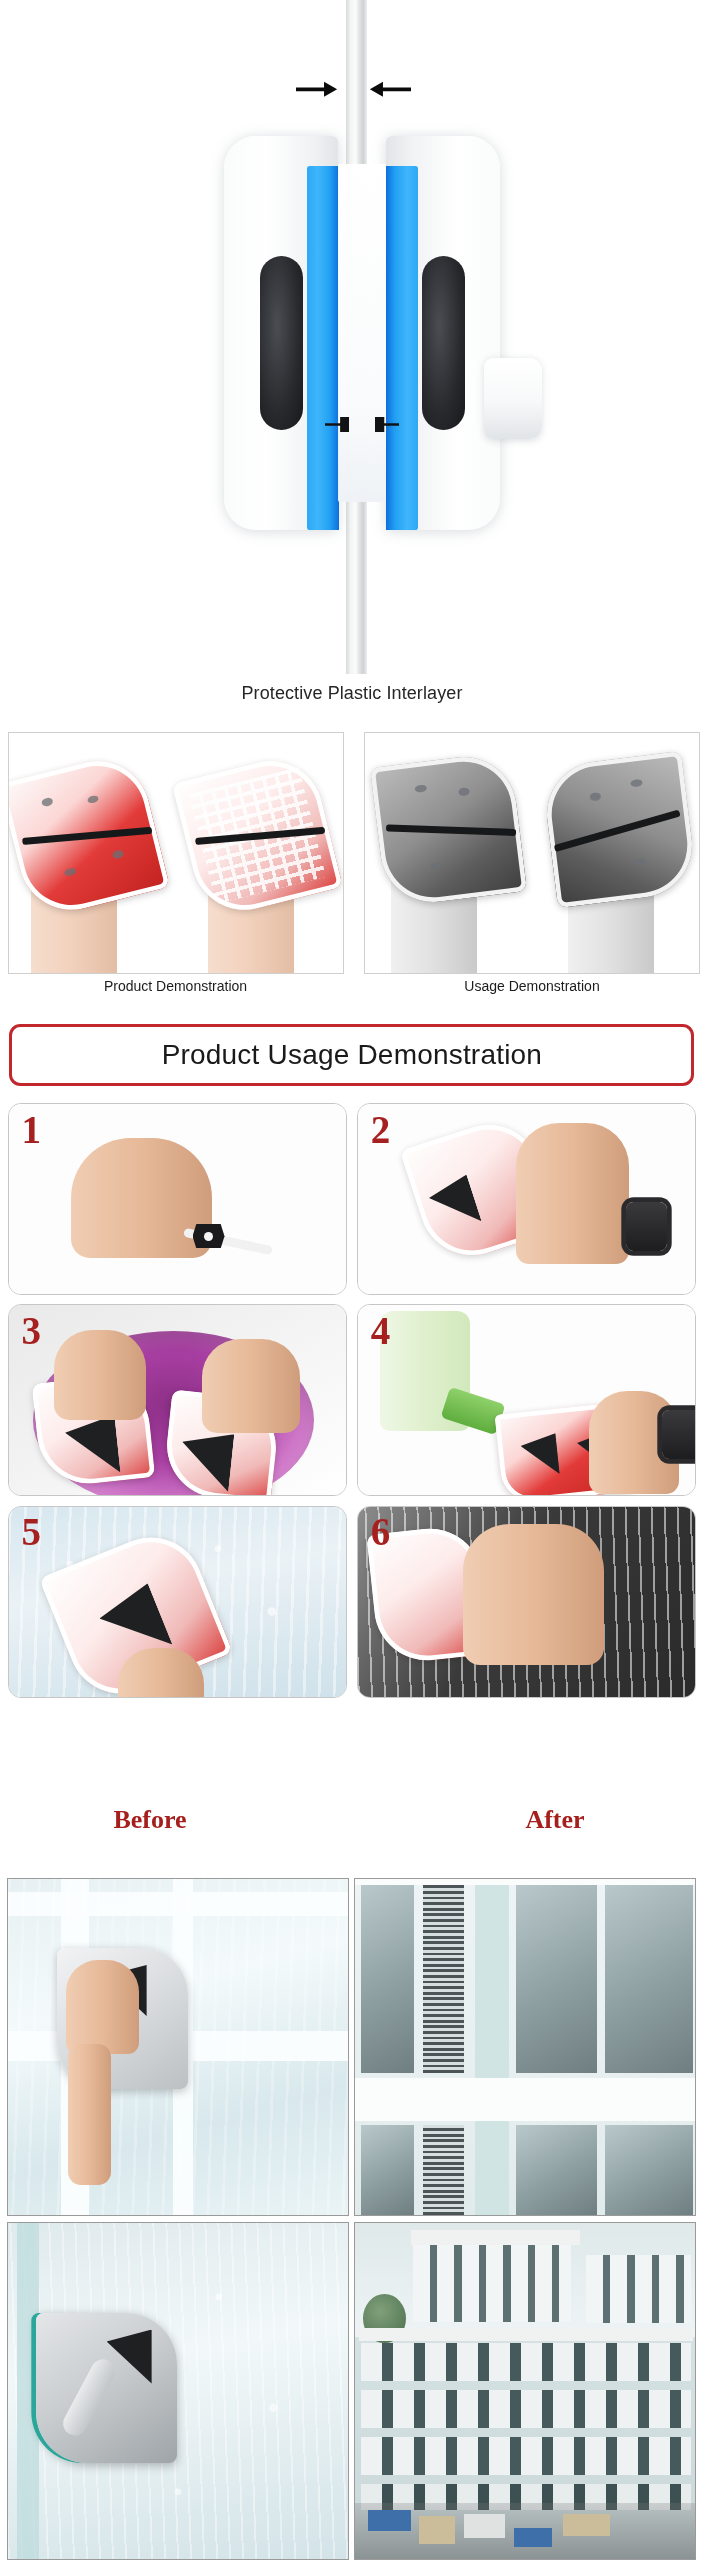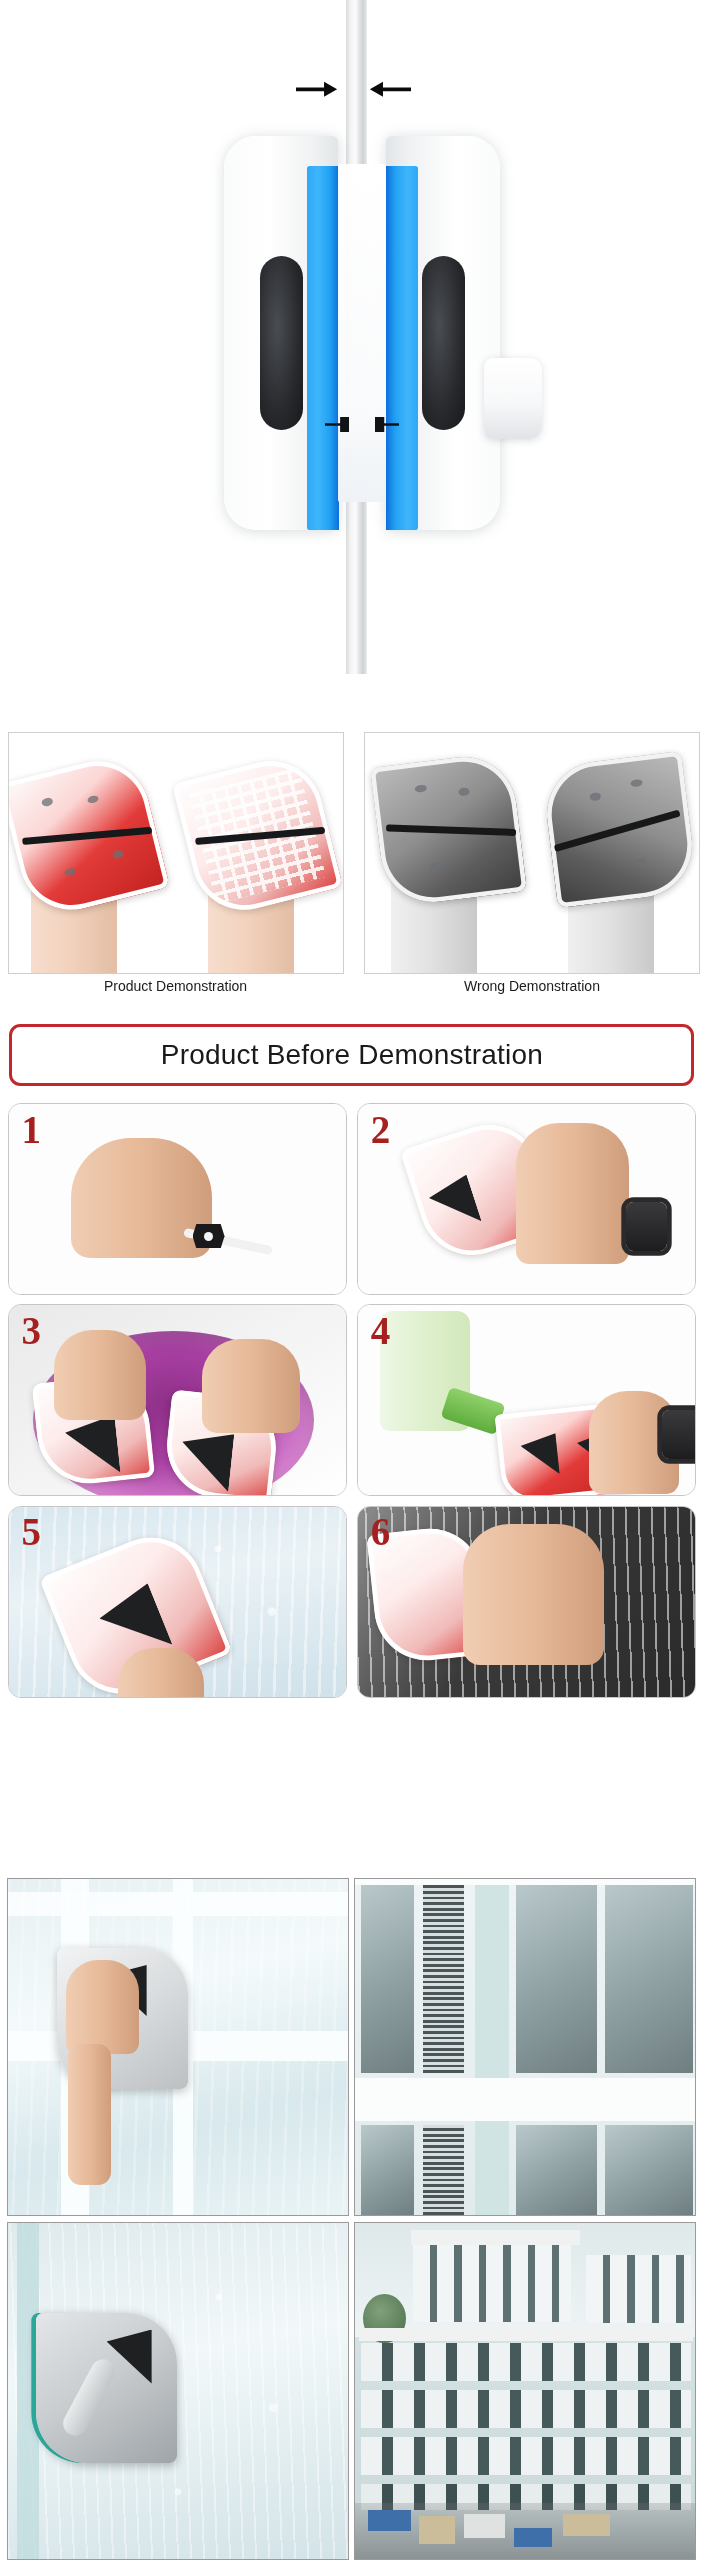--- a/index.html
+++ b/index.html
@@ -185,20 +185,21 @@
       <div class="dev-blue dev-blue-l"></div>
       <div class="dev-blue dev-blue-r"></div>
       <div class="pad pad-l"></div>
       <div class="pad pad-r"></div>
       <div class="clip clip-l"></div>
       <div class="clip clip-r"></div>
       <div class="handle"></div>
     </div>
   </div>
 
+  <div class="hero-caption">Protective Plastic Interlayer</div>
 
   <div class="demo-row">
 
     <div class="demo-cell left">
       <div class="hand" style="left:22.5px;"></div>
       <div class="wiper red" style="left:5.6px;top:32px;">
         <div class="blade"></div>
         <div class="stud" style="left:26%;top:18%;"></div>
         <div class="stud" style="left:58%;top:24%;"></div>
         <div class="stud" style="left:30%;top:70%;"></div>
@@ -222,25 +223,25 @@
       <div class="hand g" style="left:203px;"></div>
       <div class="wiper grey" style="left:184px;top:26px;transform:rotate(-7deg) scaleX(-1);">
         <div class="blade"></div>
         <div class="stud" style="left:30%;top:16%;"></div>
         <div class="stud" style="left:60%;top:22%;"></div>
         <div class="stud" style="left:34%;top:72%;"></div>
       </div>
     </div>
 
     <div class="demo-cap left">Product Demonstration</div>
-    <div class="demo-cap right">Wrong Demonstration</div>
+    <div class="demo-cap right">Usage Demonstration</div>
   </div>
 
   <div class="banner">
-    <span>Product Before Demonstration</span>
+    <span>Product Usage Demonstration</span>
   </div>
 
   <div class="steps">
 
     <div class="step-row">
       <div class="step">
         <div class="step-art bg-white">
           <div class="fist" style="left:62px;top:34px;width:141px;height:120px;border-radius:60px 60px 19px 19px;"></div>
           <div class="strap" style="left:174px;top:133px;width:90px;transform:rotate(12deg);"></div>
           <div class="wrist-tag" style="left:184px;top:120px;"></div>
@@ -309,20 +310,24 @@
         <div class="step-art bg-dark">
           <div class="rain"></div>
           <div class="wiper white" style="left:15px;top:22.5px;width:111px;height:131px;transform:rotate(-6deg);"></div>
           <div class="fist" style="left:105px;top:17px;width:141px;height:141px;border-radius:47px 47px 17px 17px;"></div>
         </div>
         <div class="step-num">6</div>
       </div>
     </div>
   </div>
 
+  <div class="ba-row">
+    <div class="ba-lab b">Before</div>
+    <div class="ba-lab a">After</div>
+  </div>
 
   <div class="grid2">
 
     <div class="g-row">
       <div class="g-cell">
         <div class="win-frost"></div>
         <div class="mullion-v" style="left:53px;"></div>
         <div class="mullion-v" style="left:165px;width:20.6px;"></div>
         <div class="mullion-h" style="top:13px;"></div>
         <div class="mullion-h" style="top:152px;height:30px;"></div>

